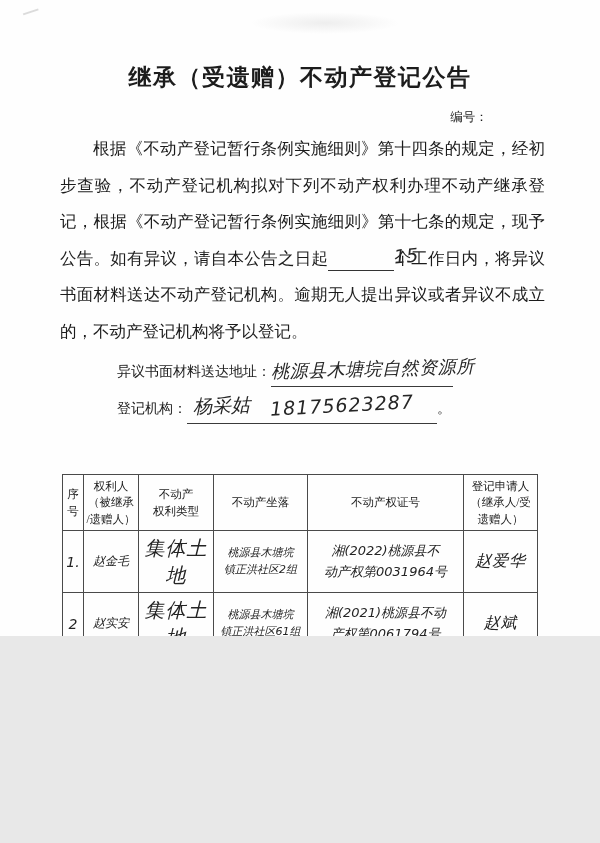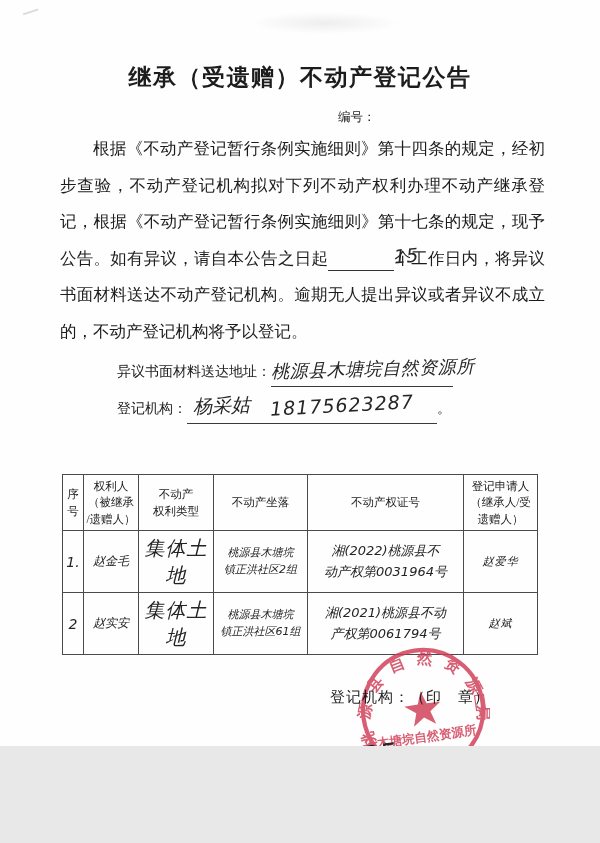--- a/index.html
+++ b/index.html
@@ -1,33 +1,33 @@
 <!DOCTYPE html>
 <html><head>
 <meta charset="utf-8">
 <style>
   * { margin:0; padding:0; box-sizing:border-box; }
   body { background:#e8e8e8; font-family:"Liberation Serif","DejaVu Serif",serif; }
   .page {
-    position:relative; width:600px; height:746px; margin:0 auto;
+    position:relative; width:600px; height:636px; margin:0 auto;
     background:#fefefe; color:#1c1c1c; overflow:hidden;
   }
   .artifact-check {
     position:absolute; left:22px; top:6px; width:16px; height:7px;
     border-bottom:2px solid #9a9a9a; transform:rotate(-18deg); opacity:.35;
   }
   .artifact-smudge {
     position:absolute; left:250px; top:12px; width:150px; height:22px;
     background:radial-gradient(ellipse at center, rgba(120,120,120,.12), rgba(120,120,120,0) 70%);
   }
   .title {
     margin:62px 0 0; text-align:center;
     font-size:23px; font-weight:700; letter-spacing:1.5px;
   }
-  .number-line { margin:16px 0 0 338px; font-size:12.5px; height:18px; }
+  .number-line { margin:16px 0 0 338px; font-size:12.5px; height:18px;text-align:center; }
   .body-para {
     margin:4px 55px 0 60px; font-size:16.5px; line-height:36.5px;
     text-align:justify; text-indent:2em;
   }
   .blank {
     display:inline-block; width:66px; border-bottom:1.5px solid #333;
     text-align:center; line-height:22px; vertical-align:baseline;
   }
   .hw {
     font-family:"DejaVu Sans","Liberation Sans",sans-serif;
@@ -54,21 +54,21 @@
   .notice-table th { font-size:11.5px; font-weight:400; line-height:1.4; height:56px; padding:2px 1px; }
   .notice-table td { height:62px; padding:1px; }
   .c-seq { width:21px; } .c-owner { width:55px; } .c-type { width:75px; }
   .c-loc { width:94px; } .c-cert { width:156px; } .c-app { width:74px; }
   .td-hw { font-family:"DejaVu Sans","Liberation Sans",sans-serif; font-style:italic; color:#242424; }
   .td-seq { font-size:14px; }
   .td-owner { font-size:12px; }
   .td-type { font-size:20px; letter-spacing:1px; }
   .td-loc { font-size:11px; line-height:1.5; }
   .td-cert { font-size:13px; line-height:1.6; }
-  .td-app { font-size:11px; letter-spacing:1px; }
+  .td-app { font-size:16px; letter-spacing:1px; }
 
   .footer-area { position:absolute; left:0; top:641px; width:600px; height:202px; }
   .seal { position:absolute; left:356px; top:2px; z-index:1; }
   .authority-line { position:absolute; left:330px; top:47px; font-size:15px; z-index:2; letter-spacing:1px; }
   .date-line {
     position:absolute; left:328px; top:100px; z-index:2;
     display:flex; align-items:baseline; white-space:nowrap;
   }
   .hw-year { font-size:27px; display:inline-block; transform:rotate(-7deg); }
   .hw-month { font-size:26px; display:inline-block; transform:rotate(-9deg); margin-left:20px; }

